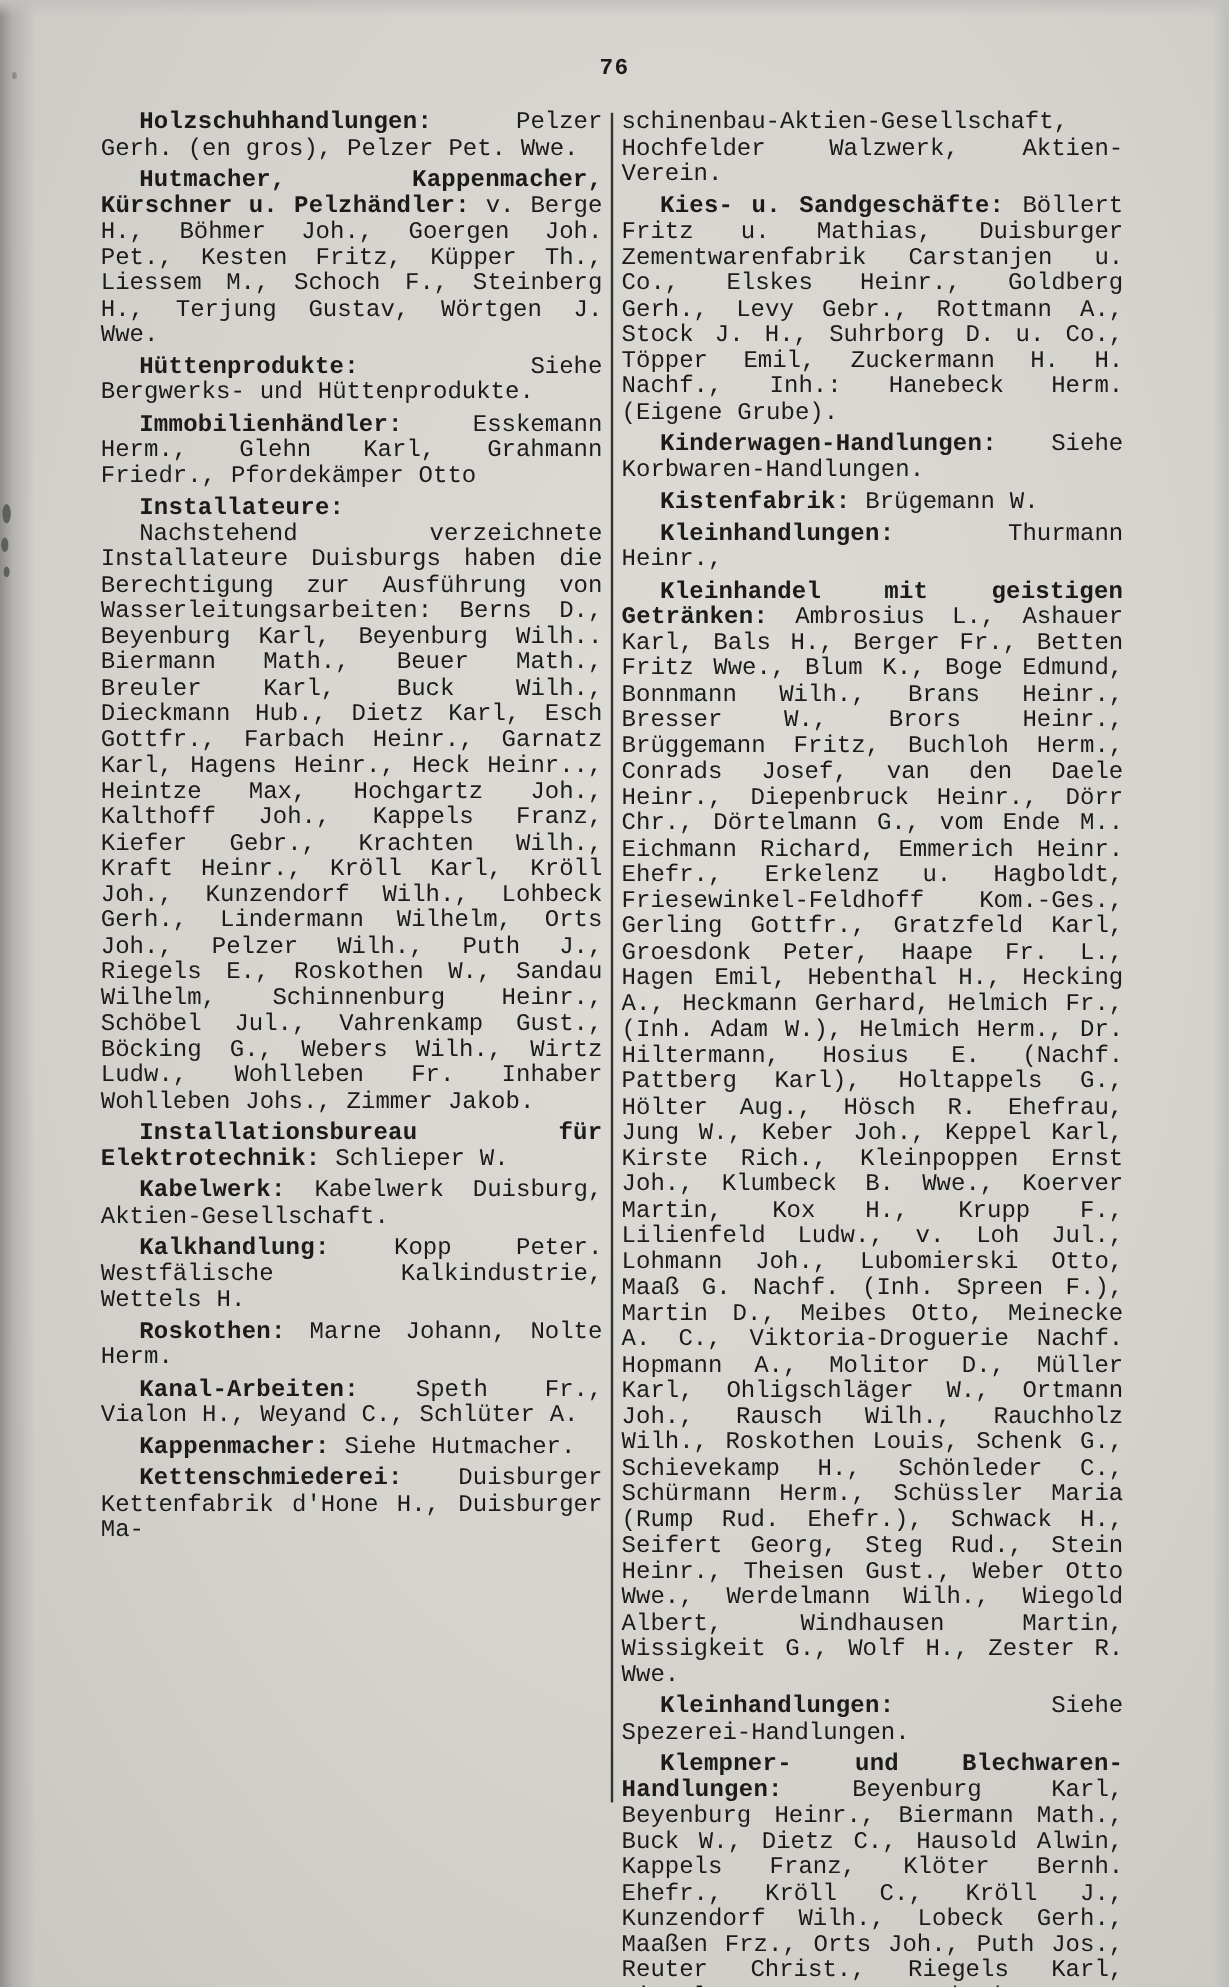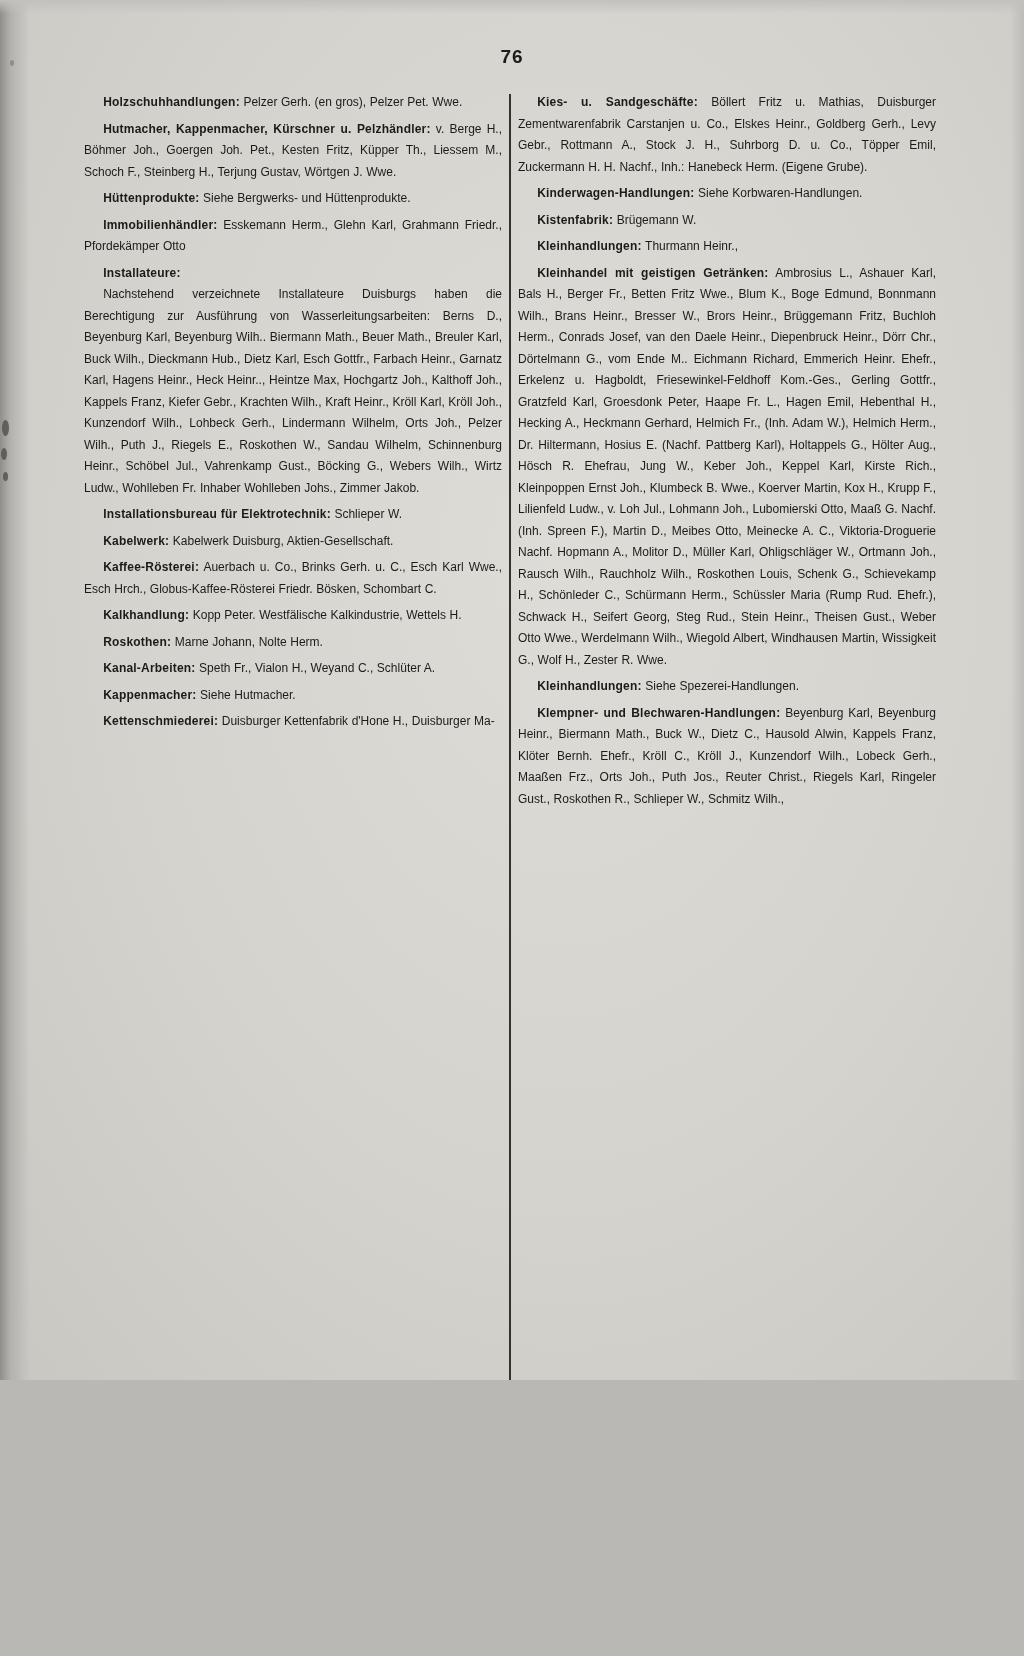--- a/index.html
+++ b/index.html
@@ -3,23 +3,23 @@
 <meta charset="utf-8">
 <style>
   html, body {
     margin: 0;
     padding: 0;
     background: #b9b8b4;
   }
   .page {
     position: relative;
     width: 1024px;
-    height: 1380px;
+    height: 1656px;
     overflow: hidden;
-    font-family: Liberation Sans, sans-serif;
+    font-family: Liberation Mono, monospace;
     color: var(--ink, #1c1b19);
     background:
       radial-gradient(ellipse at 55% 40%, #dddcd7 0%, #d4d3ce 55%, #c8c7c2 100%);
   }
   .edge-left {
     position: absolute;
     left: 0; top: 0; bottom: 0;
     width: 30px;
     background: linear-gradient(to right, #8f8e8a 0%, #b3b2ae 35%, rgba(205,204,200,0) 100%);
   }
@@ -72,21 +72,21 @@
     width: 2px;
     height: 1408px;
     background: #34322e;
     margin: 2px 7px 0 7px;
     flex: none;
   }
 
   .entry {
     margin: 5px 0 0 0;
     padding: 0;
-    font-size: 12px;
+    font-size: 20px;
     line-height: 21.5px;
     text-align: justify;
     text-indent: 1.6em;
     hyphens: auto;
     -webkit-hyphens: auto;
     word-spacing: 0.02em;
   }
   .col > .entry:first-child { margin-top: 0; }
   .entry.continuation {
     text-indent: 0;
@@ -117,29 +117,29 @@
 
   <div class="columns">
     <div class="col">
         <p class="entry"><span class="entry-heading">Holzschuhhandlungen:</span> <span class="entry-body">Pelzer Gerh. (en gros), Pelzer Pet. Wwe.</span></p>
         <p class="entry"><span class="entry-heading">Hutmacher, Kappenmacher, Kürschner u. Pelzhändler:</span> <span class="entry-body">v. Berge H., Böhmer Joh., Goergen Joh. Pet., Kesten Fritz, Küpper Th., Liessem M., Schoch F., Steinberg H., Terjung Gustav, Wörtgen J. Wwe.</span></p>
         <p class="entry"><span class="entry-heading">Hüttenprodukte:</span> <span class="entry-body">Siehe Bergwerks- und Hüttenprodukte.</span></p>
         <p class="entry"><span class="entry-heading">Immobilienhändler:</span> <span class="entry-body">Esskemann Herm., Glehn Karl, Grahmann Friedr., Pfordekämper Otto</span></p>
         <p class="entry own-line"><span class="entry-heading">Installateure:</span> <span class="entry-body">Nachstehend verzeichnete Installateure Duisburgs haben die Berechtigung zur Ausführung von Wasserleitungsarbeiten: Berns D., Beyenburg Karl, Beyenburg Wilh.. Biermann Math., Beuer Math., Breuler Karl, Buck Wilh., Dieckmann Hub., Dietz Karl, Esch Gottfr., Farbach Heinr., Garnatz Karl, Hagens Heinr., Heck Heinr.., Heintze Max, Hochgartz Joh., Kalthoff Joh., Kappels Franz, Kiefer Gebr., Krachten Wilh., Kraft Heinr., Kröll Karl, Kröll Joh., Kunzendorf Wilh., Lohbeck Gerh., Lindermann Wilhelm, Orts Joh., Pelzer Wilh., Puth J., Riegels E., Roskothen W., Sandau Wilhelm, Schinnenburg Heinr., Schöbel Jul., Vahrenkamp Gust., Böcking G., Webers Wilh., Wirtz Ludw., Wohlleben Fr. Inhaber Wohlleben Johs., Zimmer Jakob.</span></p>
         <p class="entry"><span class="entry-heading">Installationsbureau für Elektrotechnik:</span> <span class="entry-body">Schlieper W.</span></p>
         <p class="entry"><span class="entry-heading">Kabelwerk:</span> <span class="entry-body">Kabelwerk Duisburg, Aktien-Gesellschaft.</span></p>
-        <p class="entry"><span class="entry-heading">Kaffee-Rösterei:</span> <span class="entry-body">Auerbach u. Co., Brinks Gerh. u. C., Esch Karl Wwe., Esch Hrch., Globus-Kaffee-Rösterei Friedr. Bösken, Schombart C.</span></p>
         <p class="entry"><span class="entry-heading">Kalkhandlung:</span> <span class="entry-body">Kopp Peter. Westfälische Kalkindustrie, Wettels H.</span></p>
         <p class="entry"><span class="entry-heading">Roskothen:</span> <span class="entry-body">Marne Johann, Nolte Herm.</span></p>
         <p class="entry"><span class="entry-heading">Kanal-Arbeiten:</span> <span class="entry-body">Speth Fr., Vialon H., Weyand C., Schlüter A.</span></p>
         <p class="entry"><span class="entry-heading">Kappenmacher:</span> <span class="entry-body">Siehe Hutmacher.</span></p>
         <p class="entry"><span class="entry-heading">Kettenschmiederei:</span> <span class="entry-body">Duisburger Kettenfabrik d'Hone H., Duisburger Ma-</span></p>
       </div>
     <div class="divider"></div>
     <div class="col">
+        <p class="entry continuation"><span class="entry-body">schinenbau-Aktien-Gesellschaft, Hochfelder Walzwerk, Aktien-Verein.</span></p>
         <p class="entry"><span class="entry-heading">Kies- u. Sandgeschäfte:</span> <span class="entry-body">Böllert Fritz u. Mathias, Duisburger Zementwarenfabrik Carstanjen u. Co., Elskes Heinr., Goldberg Gerh., Levy Gebr., Rottmann A., Stock J. H., Suhrborg D. u. Co., Töpper Emil, Zuckermann H. H. Nachf., Inh.: Hanebeck Herm. (Eigene Grube).</span></p>
         <p class="entry"><span class="entry-heading">Kinderwagen-Handlungen:</span> <span class="entry-body">Siehe Korbwaren-Handlungen.</span></p>
         <p class="entry"><span class="entry-heading">Kistenfabrik:</span> <span class="entry-body">Brügemann W.</span></p>
         <p class="entry"><span class="entry-heading">Kleinhandlungen:</span> <span class="entry-body">Thurmann Heinr.,</span></p>
         <p class="entry"><span class="entry-heading">Kleinhandel mit geistigen Getränken:</span> <span class="entry-body">Ambrosius L., Ashauer Karl, Bals H., Berger Fr., Betten Fritz Wwe., Blum K., Boge Edmund, Bonnmann Wilh., Brans Heinr., Bresser W., Brors Heinr., Brüggemann Fritz, Buchloh Herm., Conrads Josef, van den Daele Heinr., Diepenbruck Heinr., Dörr Chr., Dörtelmann G., vom Ende M.. Eichmann Richard, Emmerich Heinr. Ehefr., Erkelenz u. Hagboldt, Friesewinkel-Feldhoff Kom.-Ges., Gerling Gottfr., Gratzfeld Karl, Groesdonk Peter, Haape Fr. L., Hagen Emil, Hebenthal H., Hecking A., Heckmann Gerhard, Helmich Fr., (Inh. Adam W.), Helmich Herm., Dr. Hiltermann, Hosius E. (Nachf. Pattberg Karl), Holtappels G., Hölter Aug., Hösch R. Ehefrau, Jung W., Keber Joh., Keppel Karl, Kirste Rich., Kleinpoppen Ernst Joh., Klumbeck B. Wwe., Koerver Martin, Kox H., Krupp F., Lilienfeld Ludw., v. Loh Jul., Lohmann Joh., Lubomierski Otto, Maaß G. Nachf. (Inh. Spreen F.), Martin D., Meibes Otto, Meinecke A. C., Viktoria-Droguerie Nachf. Hopmann A., Molitor D., Müller Karl, Ohligschläger W., Ortmann Joh., Rausch Wilh., Rauchholz Wilh., Roskothen Louis, Schenk G., Schievekamp H., Schönleder C., Schürmann Herm., Schüssler Maria (Rump Rud. Ehefr.), Schwack H., Seifert Georg, Steg Rud., Stein Heinr., Theisen Gust., Weber Otto Wwe., Werdelmann Wilh., Wiegold Albert, Windhausen Martin, Wissigkeit G., Wolf H., Zester R. Wwe.</span></p>
         <p class="entry"><span class="entry-heading">Kleinhandlungen:</span> <span class="entry-body">Siehe Spezerei-Handlungen.</span></p>
         <p class="entry"><span class="entry-heading">Klempner- und Blechwaren-Handlungen:</span> <span class="entry-body">Beyenburg Karl, Beyenburg Heinr., Biermann Math., Buck W., Dietz C., Hausold Alwin, Kappels Franz, Klöter Bernh. Ehefr., Kröll C., Kröll J., Kunzendorf Wilh., Lobeck Gerh., Maaßen Frz., Orts Joh., Puth Jos., Reuter Christ., Riegels Karl, Ringeler Gust., Roskothen R., Schlieper W., Schmitz Wilh.,</span></p>
       </div>
   </div>
 </div>

